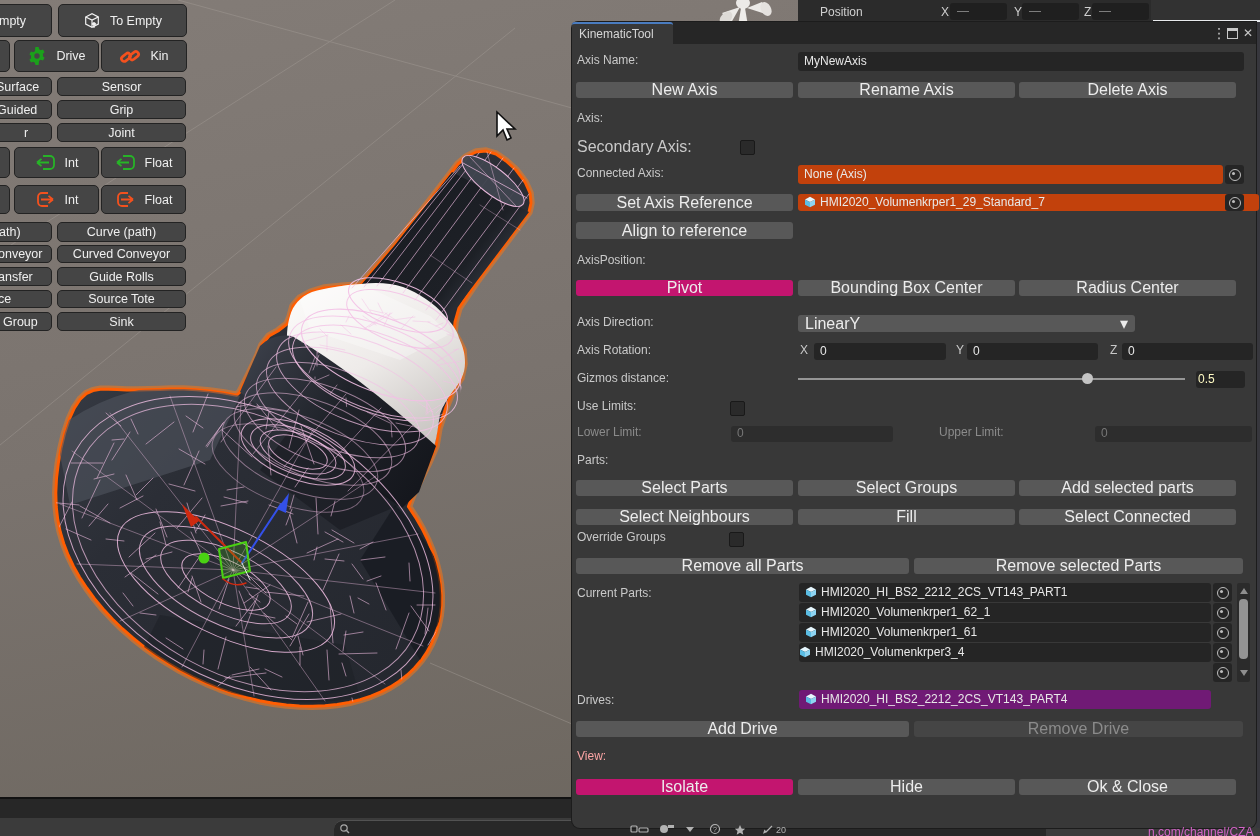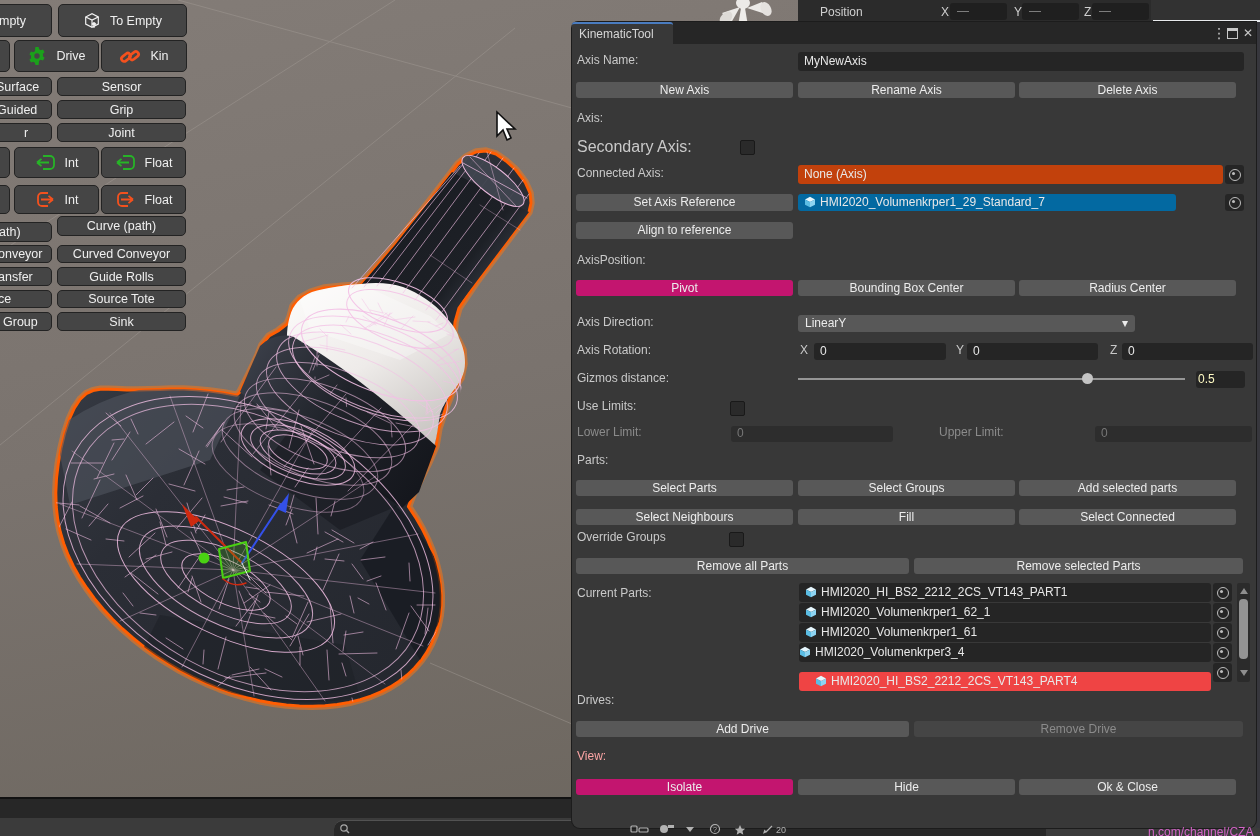--- a/index.html
+++ b/index.html
@@ -3,21 +3,21 @@
 html,body{margin:0;padding:0}
 body{width:1260px;height:836px;position:relative;overflow:hidden;background:#151515;
  font-family:"Liberation Sans",sans-serif;-webkit-font-smoothing:antialiased}
 .vp{position:absolute;left:0;top:0;width:1260px;height:797px;
  background:linear-gradient(168deg,#837c77 0%,#7a736e 45%,#6a645c 100%)}
 .vb{position:absolute;background:#454545;border:1.5px solid #232323;border-radius:5px;
  box-sizing:border-box;color:#efefef;font-size:12.5px;display:flex;align-items:center;
  justify-content:center;gap:9px;z-index:5}
 .vt{position:absolute;color:#efefef;font-size:12.5px;display:flex;align-items:center;z-index:6}
 .lb{position:absolute;font-size:12px;color:#c9c9c9;white-space:nowrap;z-index:21}
-.pb{position:absolute;background:#585858;border-radius:3px;color:#ececec;font-size:12px;
+.pb{position:absolute;background:#585858;border-radius:3px;color:#ececec;font-size:16px;
  text-align:center;white-space:nowrap;z-index:21}
 .pb.mg{background:#c3156f}
 .pb.dis{background:#454545;color:#8b8b8b}
 .fl{position:absolute;background:#252525;border-radius:3px;font-size:12px;white-space:nowrap;
  overflow:hidden;box-sizing:border-box;z-index:21}
 .ck{position:absolute;width:13px;height:13px;background:#2a2a2a;border:1px solid #191919;
  border-radius:2px;z-index:21}
 .tg{width:10px;height:10px;border:1.3px solid #bdbdbd;border-radius:50%;position:relative;display:inline-block}
 .tg::after{content:'';position:absolute;width:3px;height:3px;background:#bdbdbd;border-radius:50%;left:2.4px;top:2.4px}
 .ucbs{vertical-align:-2px;margin-right:4px}
@@ -341,21 +341,21 @@
 <div class="vb" style="left:14px;top:185px;width:85px;height:29px"><svg width="21" height="17" viewBox="0 0 21 17">
       <path d="M13,2 h-6 a4,4 0 0 0 -4,4 v5 a4,4 0 0 0 4,4 h6" fill="none" stroke="#f4511e" stroke-width="1.8"></path>
       <path d="M6,8.5 H18 M18,8.5 l-4.5,-3.6 M18,8.5 l-4.5,3.6" fill="none" stroke="#f4511e" stroke-width="1.8" stroke-linejoin="round"></path>
     </svg>Int</div>
 <div class="vb" style="left:101px;top:185px;width:85px;height:29px"><svg width="21" height="17" viewBox="0 0 21 17">
       <path d="M13,2 h-6 a4,4 0 0 0 -4,4 v5 a4,4 0 0 0 4,4 h6" fill="none" stroke="#f4511e" stroke-width="1.8"></path>
       <path d="M6,8.5 H18 M18,8.5 l-4.5,-3.6 M18,8.5 l-4.5,3.6" fill="none" stroke="#f4511e" stroke-width="1.8" stroke-linejoin="round"></path>
     </svg>Float</div>
 <div class="vb" style="left:-78px;top:222px;width:130px;height:20px"></div>
 <div class="vt" style="left:-1px;top:222px;height:20px">ath)</div>
-<div class="vb" style="left:57px;top:216px;width:129px;height:20px">Curve (path)</div>
+<div class="vb" style="left:57px;top:222px;width:129px;height:20px">Curve (path)</div>
 <div class="vb" style="left:-78px;top:245px;width:130px;height:18px"></div>
 <div class="vt" style="left:-2px;top:245px;height:18px">onveyor</div>
 <div class="vb" style="left:57px;top:245px;width:129px;height:18px">Curved Conveyor</div>
 <div class="vb" style="left:-78px;top:267px;width:130px;height:19px"></div>
 <div class="vt" style="left:-2px;top:267px;height:19px">ansfer</div>
 <div class="vb" style="left:57px;top:267px;width:129px;height:19px">Guide Rolls</div>
 <div class="vb" style="left:-78px;top:290px;width:130px;height:18px"></div>
 <div class="vt" style="left:-2px;top:290px;height:18px">ce</div>
 <div class="vb" style="left:57px;top:290px;width:129px;height:18px">Source Tote</div>
 <div class="vb" style="left:-78px;top:312px;width:130px;height:19px"></div>
@@ -405,21 +405,21 @@
 <div class="pb" style="left:1019px;top:82px;width:217px;height:16px;line-height:16px">Delete Axis</div>
 <div class="lb" style="left:577px;top:111px;color:#c9c9c9;font-size:12px">Axis:</div>
 <div class="lb" style="left:577px;top:138px;color:#c9c9c9;font-size:16px">Secondary Axis:</div>
 <div class="ck" style="left:740px;top:140px"></div>
 <div class="lb" style="left:577px;top:166px;color:#c9c9c9;font-size:12px">Connected Axis:</div>
 <div class="fl" style="left:798px;top:165px;width:425px;height:19px;line-height:18px;padding-left:6px;color:#e8e8e8;background:#c2410c">None (Axis)</div>
 <div class="fl" style="left:1225px;top:165px;width:19px;height:19px;display:flex;align-items:center;justify-content:center">
       <span class="tg"></span>
     </div>
 <div class="pb" style="left:576px;top:194px;width:217px;height:17px;line-height:17px">Set Axis Reference</div>
-<div class="fl" style="left:798px;top:194px;width:378px;height:17px;line-height:16px;padding-left:6px;color:#e8e8e8;background:#0369a1"><svg class="ucbs" width="12" height="12" viewBox="0 0 12 12">
+<div class="fl" style="left:798px;top:194px;width:461px;height:17px;line-height:16px;padding-left:6px;color:#e8e8e8;background:#c2410c"><svg class="ucbs" width="12" height="12" viewBox="0 0 12 12">
         <path d="M1,3.4 L6,0.8 L11,3.4 L6,6 Z" fill="#e6f7fe"></path>
         <path d="M1,3.4 L6,6 L6,11.3 L1,8.7 Z" fill="#5bbde4"></path>
         <path d="M11,3.4 L6,6 L6,11.3 L11,8.7 Z" fill="#8ed4f1"></path>
       </svg>HMI2020_Volumenkrper1_29_Standard_7</div>
 <div class="fl" style="left:1225px;top:194px;width:19px;height:17px;display:flex;align-items:center;justify-content:center">
       <span class="tg"></span>
     </div>
 <div class="pb" style="left:576px;top:222px;width:217px;height:17px;line-height:17px">Align to reference</div>
 <div class="lb" style="left:577px;top:253px;color:#c9c9c9;font-size:12px">AxisPosition:</div>
 <div class="pb mg" style="left:576px;top:280px;width:217px;height:16px;line-height:16px">Pivot</div>
@@ -481,21 +481,21 @@
       <span class="tg"></span>
     </div>
 <div class="fl" style="left:799px;top:643px;width:412px;height:19px;line-height:18px;padding-left:0;color:#e8e8e8;background:#252525"><svg class="ucbs" width="12" height="12" viewBox="0 0 12 12">
         <path d="M1,3.4 L6,0.8 L11,3.4 L6,6 Z" fill="#e6f7fe"></path>
         <path d="M1,3.4 L6,6 L6,11.3 L1,8.7 Z" fill="#5bbde4"></path>
         <path d="M11,3.4 L6,6 L6,11.3 L11,8.7 Z" fill="#8ed4f1"></path>
       </svg>HMI2020_Volumenkrper3_4</div>
 <div class="fl" style="left:1213px;top:643px;width:19px;height:19px;display:flex;align-items:center;justify-content:center">
       <span class="tg"></span>
     </div>
-<div class="fl" style="left:799px;top:672px;width:412px;height:19px;line-height:18px;padding-left:16px;color:#e8e8e8;background:#ef4444"><svg class="ucbs" width="12" height="12" viewBox="0 0 12 12">
+<div class="fl" style="left:799px;top:690px;width:412px;height:19px;line-height:18px;padding-left:6px;color:#e8e8e8;background:#701a75"><svg class="ucbs" width="12" height="12" viewBox="0 0 12 12">
         <path d="M1,3.4 L6,0.8 L11,3.4 L6,6 Z" fill="#e6f7fe"></path>
         <path d="M1,3.4 L6,6 L6,11.3 L1,8.7 Z" fill="#5bbde4"></path>
         <path d="M11,3.4 L6,6 L6,11.3 L11,8.7 Z" fill="#8ed4f1"></path>
       </svg>HMI2020_HI_BS2_2212_2CS_VT143_PART4</div>
 <div class="fl" style="left:1213px;top:663px;width:19px;height:19px;display:flex;align-items:center;justify-content:center">
       <span class="tg"></span>
     </div>
 <div style="position:absolute;left:1237px;top:583px;width:13px;height:99px;background:#2b2b2b;border-radius:2px"></div>
 <div style="position:absolute;left:1240px;top:588px;width:0;height:0;border-left:4px solid transparent;border-right:4px solid transparent;border-bottom:6px solid #8f8f8f"></div>
 <div style="position:absolute;left:1239px;top:599px;width:9px;height:60px;background:#939393;border-radius:4px"></div>

